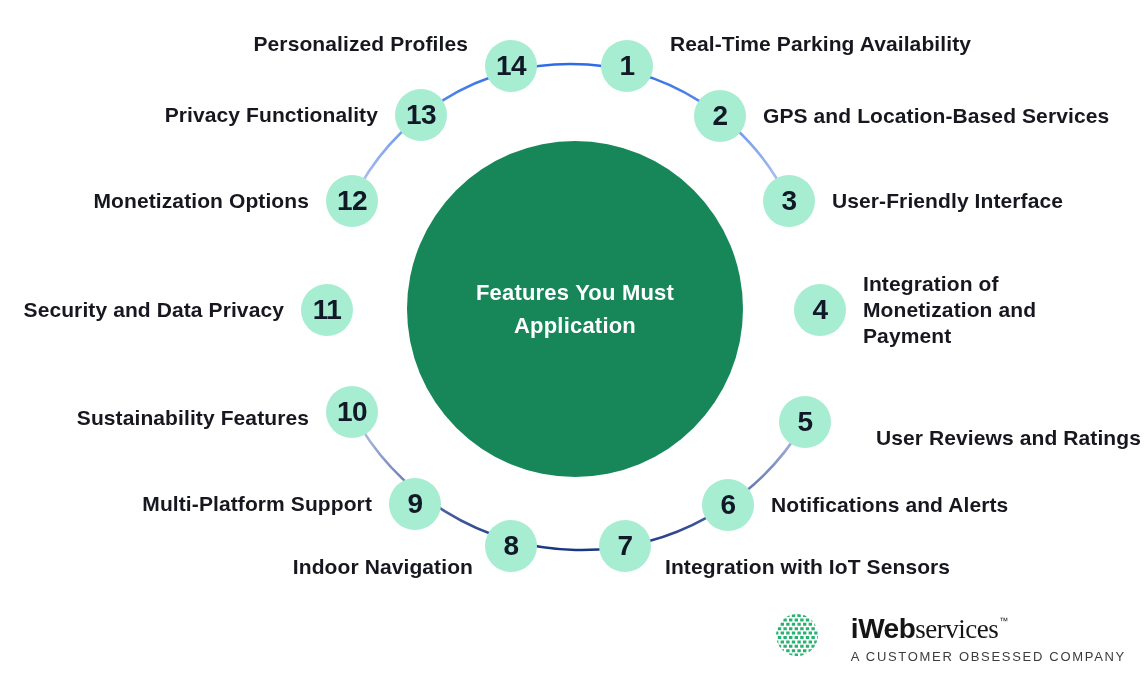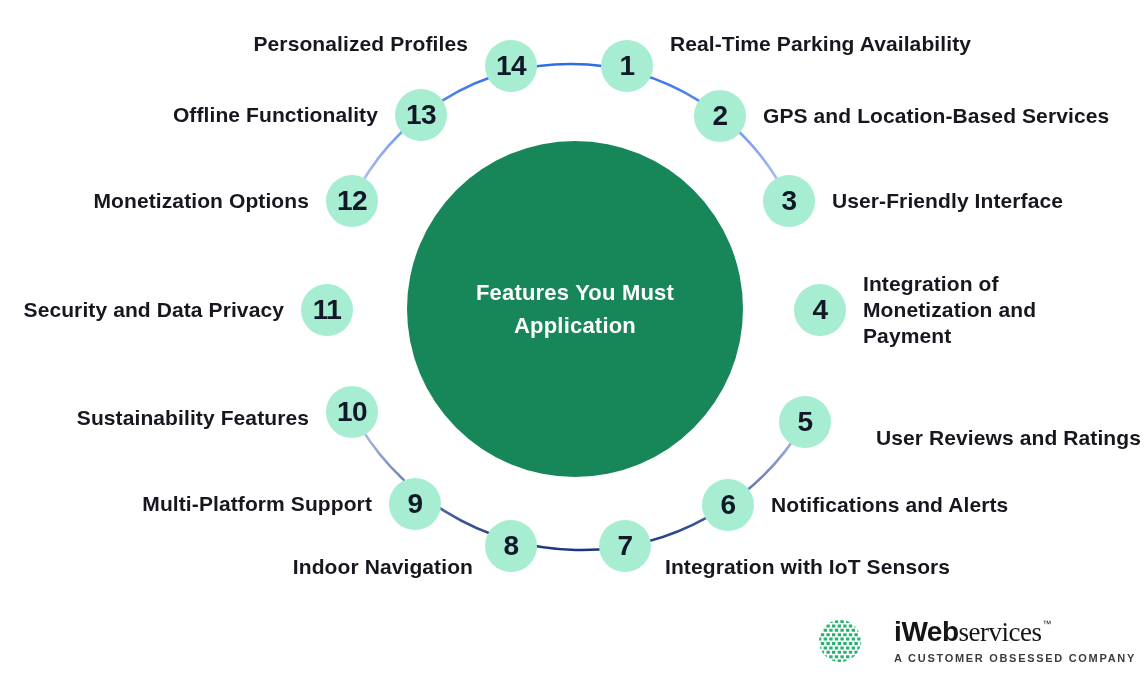--- a/index.html
+++ b/index.html
@@ -44,22 +44,22 @@
   .feature-label{
     position:absolute;
     font-size:21px;
     font-weight:700;
     color:var(--label,#17171F);
     white-space:nowrap;
     letter-spacing:.1px;
   }
   .logo{
     position:absolute;
-    right:12px;bottom:13px;
-    display:flex;align-items:flex-end;gap:26px;
+    right:22px;bottom:13px;
+    display:flex;align-items:center;gap:26px;
   }
   .logo-globe{margin-right:6px;}
   .logo-word{
     color:#151515;
     line-height:30px;
     white-space:nowrap;
   }
   .logo-word .w-bold{
     font-family:"Liberation Sans",sans-serif;
     font-weight:700;
@@ -72,22 +72,22 @@
     font-size:27px;
     letter-spacing:-.5px;
   }
   .logo-word .w-tm{
     font-size:9px;
     vertical-align:14px;
     margin-left:1px;
     font-family:"Liberation Sans",sans-serif;
   }
   .logo-tagline{
-    font-size:11px;
-    font-weight:700;
+    font-size:13px;
+    font-weight:400;
     letter-spacing:1.7px;
     color:#3c3c3c;
     margin-top:1px;
     white-space:nowrap;
   }
 </style>
 </head>
 <body>
 
 <div class="stage" style="--bg: #ffffff; --green: #17875A; --title: #ffffff; --mint: #A6EDD1; --num: #111827; --label: #17171F;">
@@ -152,21 +152,21 @@
         <span>11</span>
       </div>
       <div class="feature-label" style="transform: translateY(-50%); right: 864px; top: 310px; text-align: right;">Security and Data Privacy</div>
       <div class="num-circle" style="left: 326px; top: 175px;">
         <span>12</span>
       </div>
       <div class="feature-label" style="transform: translateY(-50%); right: 839px; top: 201px; text-align: left;">Monetization Options</div>
       <div class="num-circle" style="left: 395px; top: 89px;">
         <span>13</span>
       </div>
-      <div class="feature-label" style="transform: translateY(-50%); right: 770px; top: 115px; text-align: right;">Offline Functionality</div>
+      <div class="feature-label" style="transform: translateY(-50%); right: 770px; top: 115px; text-align: right;">Privacy Functionality</div>
       <div class="num-circle" style="left: 485px; top: 40px;">
         <span>14</span>
       </div>
       <div class="feature-label" style="transform: translateY(-50%); right: 680px; top: 44px; text-align: right;">Personalized Profiles</div>
     </div>
 
   <div class="center-circle">
     <div class="title-line">Features You Must</div>
     <div class="title-line">Application</div>
   </div>

